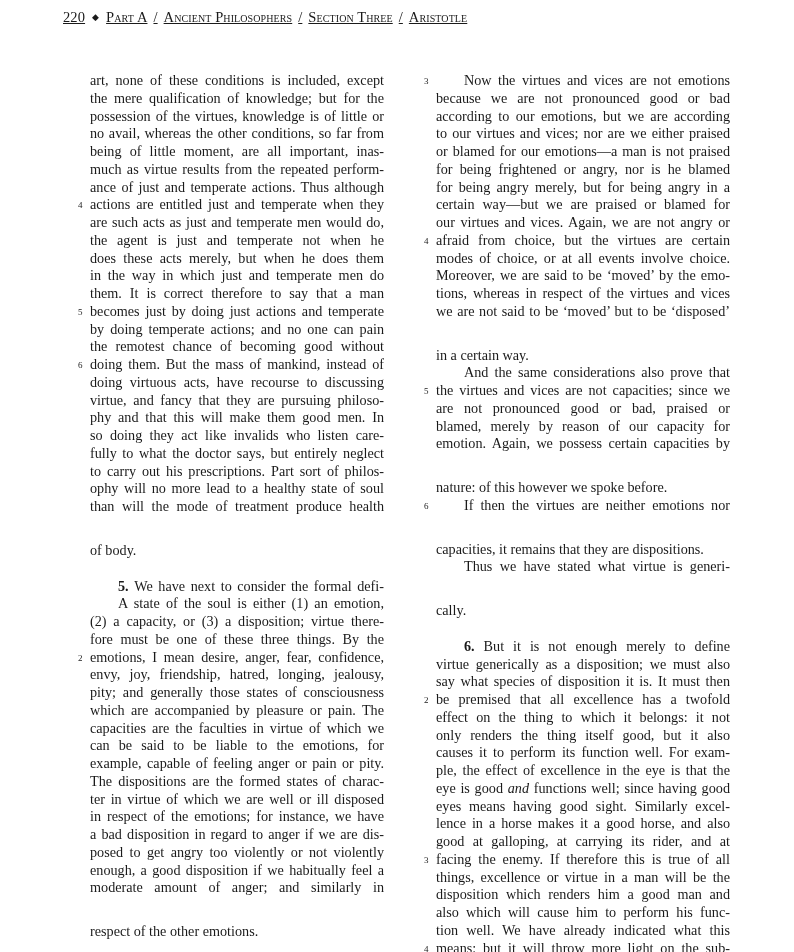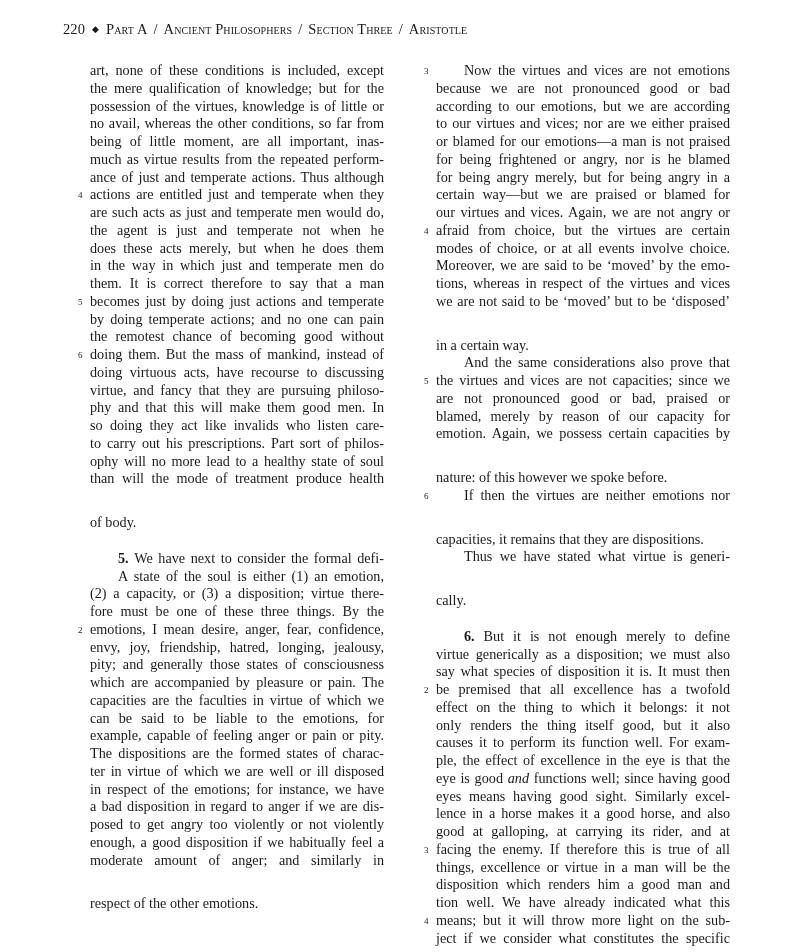--- a/index.html
+++ b/index.html
@@ -1,22 +1,22 @@
 <!DOCTYPE html>
 <html><head>
 <meta charset="utf-8">
 <style>
   html, body { margin: 0; padding: 0; background: #ffffff; }
   body { width: 794px; height: 952px; position: relative; overflow: hidden;
          font-family: "Liberation Serif", "DejaVu Serif", serif; color: #1a1a1a; }
-  .header { position: absolute; left: 63px; top: 21px; font-size: 14.5px; letter-spacing: 0.1px; white-space: nowrap; }
+  .header { position: absolute; left: 63px; top: 9px; font-size: 14.5px; letter-spacing: 0.1px; white-space: nowrap; text-decoration: underline; }
   .header .sc { font-variant: small-caps; }
   .header .sep { margin: 0 6px; }
   .header .diamond { display: inline-block; font-size: 9px; margin: 0 7px; vertical-align: 2px; }
-  .col { position: absolute; top: 62px; width: 294px; font-size: 14.2px; line-height: 17.75px; }
+  .col { position: absolute; top: 72px; width: 294px; font-size: 14.2px; line-height: 17.75px; }
   .col.left { left: 90px; }
   .col.right { left: 436px; }
   .line { position: relative; white-space: nowrap; text-align: justify; text-align-last: justify; height: 17.75px; }
   .line.last { text-align-last: left; margin-top: 26px; }
   .line.indent { padding-left: 28px; }
   .mnum { position: absolute; left: -12px; top: 1px; font-size: 9px; }
   .col.right .mnum { left: -12px; }
   .gap { height: 18px; }
   b { font-weight: bold; }
   i { font-style: italic; }
@@ -43,20 +43,21 @@
     <div class="line">in the way in which just and temperate men do</div>
     <div class="line">them. It is correct therefore to say that a man</div>
     <div class="line"><span class="mnum">5</span>becomes just by doing just actions and temperate</div>
     <div class="line">by doing temperate actions; and no one can pain</div>
     <div class="line">the remotest chance of becoming good without</div>
     <div class="line"><span class="mnum">6</span>doing them. But the mass of mankind, instead of</div>
     <div class="line">doing virtuous acts, have recourse to discussing</div>
     <div class="line">virtue, and fancy that they are pursuing philoso-</div>
     <div class="line">phy and that this will make them good men. In</div>
     <div class="line">so doing they act like invalids who listen care-</div>
+    <div class="line">fully to what the doctor says, but entirely neglect</div>
     <div class="line">to carry out his prescriptions. Part sort of philos-</div>
     <div class="line">ophy will no more lead to a healthy state of soul</div>
     <div class="line">than will the mode of treatment produce health</div>
     <div class="line last">of body.</div>
     <div class="gap"></div>
     <div class="line indent"><b>5. </b>We have next to consider the formal defi-</div>
     <div class="line indent">A state of the soul is either (1) an emotion,</div>
     <div class="line">(2) a capacity, or (3) a disposition; virtue there-</div>
     <div class="line">fore must be one of these three things. By the</div>
     <div class="line"><span class="mnum">2</span>emotions, I mean desire, anger, fear, confidence,</div>
@@ -110,17 +111,18 @@
     <div class="line">only renders the thing itself good, but it also</div>
     <div class="line">causes it to perform its function well. For exam-</div>
     <div class="line">ple, the effect of excellence in the eye is that the</div>
     <div class="line">eye is good <i>and</i> functions well; since having good</div>
     <div class="line">eyes means having good sight. Similarly excel-</div>
     <div class="line">lence in a horse makes it a good horse, and also</div>
     <div class="line">good at galloping, at carrying its rider, and at</div>
     <div class="line"><span class="mnum">3</span>facing the enemy. If therefore this is true of all</div>
     <div class="line">things, excellence or virtue in a man will be the</div>
     <div class="line">disposition which renders him a good man and</div>
+    <div class="line">also which will cause him to perform his func-</div>
     <div class="line">tion well. We have already indicated what this</div>
     <div class="line"><span class="mnum">4</span>means; but it will throw more light on the sub-</div>
     <div class="line">ject if we consider what constitutes the specific</div>
     <div class="line last">nature of virtue.</div>
   </div>
 
 </body></html>

